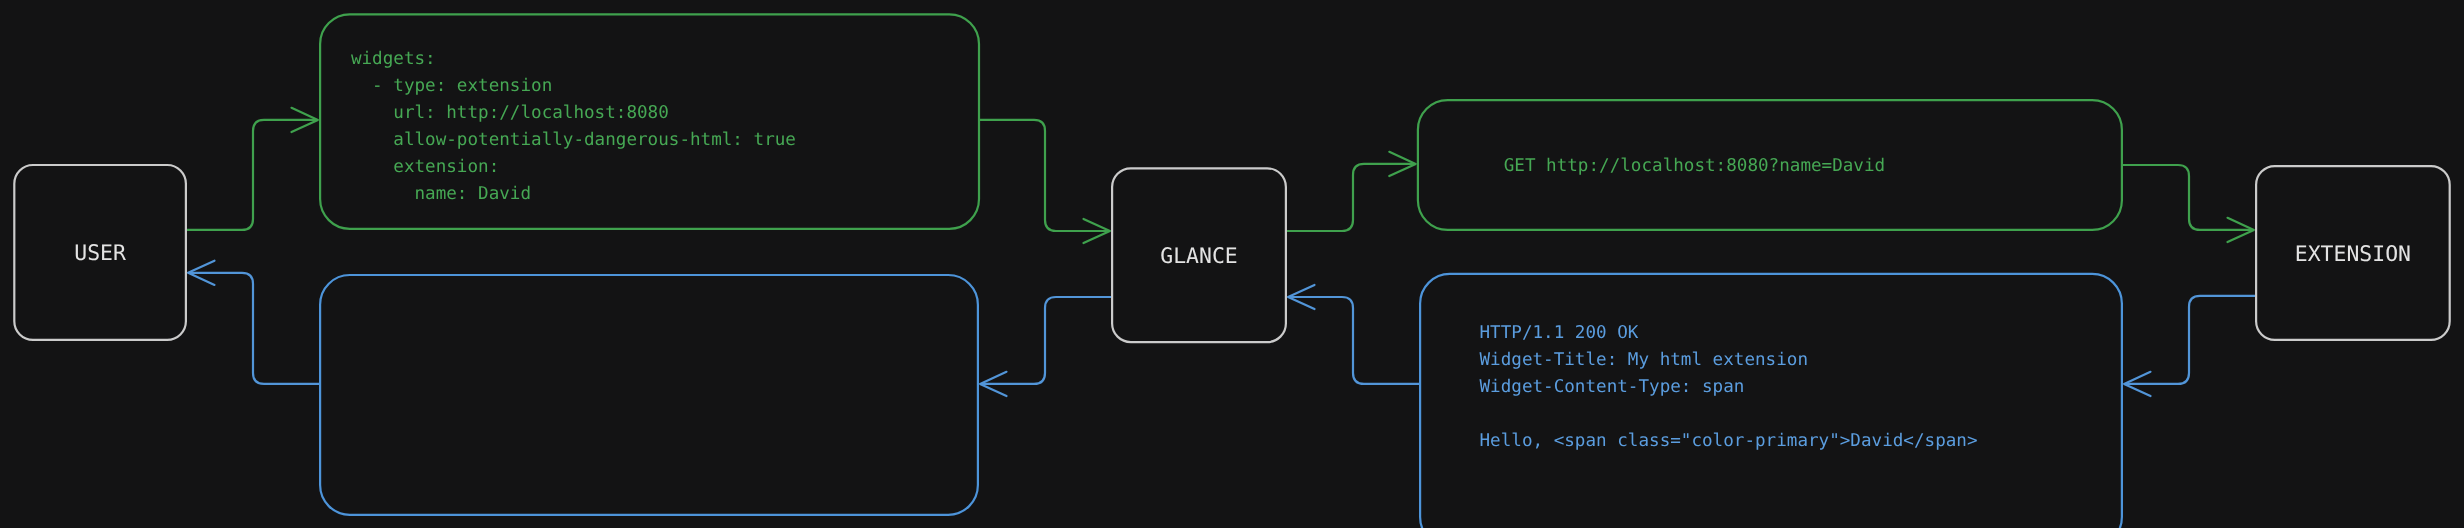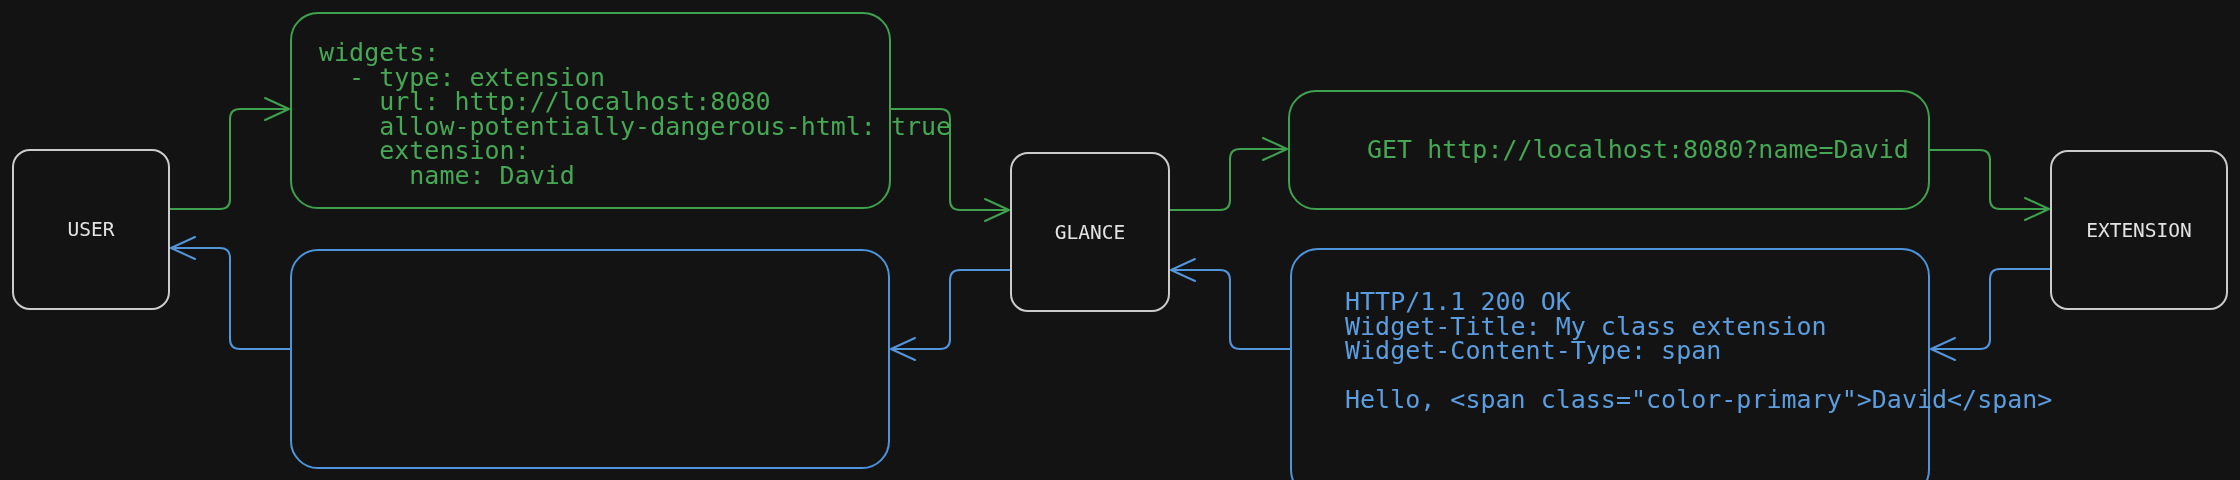--- a/index.html
+++ b/index.html
@@ -43,21 +43,21 @@
   }
   #user-node      { left: 12px;   top: 149px; width: 158px; height: 161px; align-items: center; }
   #glance-node    { left: 1010px; top: 152px; width: 160px; height: 160px; }
   #extension-node { left: 2050px; top: 150px; width: 178px; height: 160px; align-items: center; }
 
   .codebox {
     position: absolute;
     box-sizing: border-box;
     border: 2px solid;
     border-radius: 28px;
-    font-size: 25px;
+    font-size: 16px;
     line-height: 24.5px;
     background: #131314;
   }
   .codebox .code > div {
     white-space: pre;
     min-height: 24.5px;
   }
   #yaml-config-box {
     left: 290px; top: 12px; width: 601px; height: 197px;
     border-color: #3fa14d;
@@ -148,21 +148,21 @@
       </div>
   </div>
 
   <div class="codebox" id="http-request-box">
     <span>GET http://localhost:8080?name=David</span>
   </div>
 
   <div class="codebox" id="http-response-box">
     <div class="code">
         <div>HTTP/1.1 200 OK</div>
-        <div>Widget-Title: My class extension</div>
+        <div>Widget-Title: My html extension</div>
         <div>Widget-Content-Type: span</div>
         <div></div>
         <div>Hello, &lt;span class="color-primary"&gt;David&lt;/span&gt;</div>
       </div>
   </div>
 
   <div class="codebox" id="widget-preview-box">
     
     
   </div>

